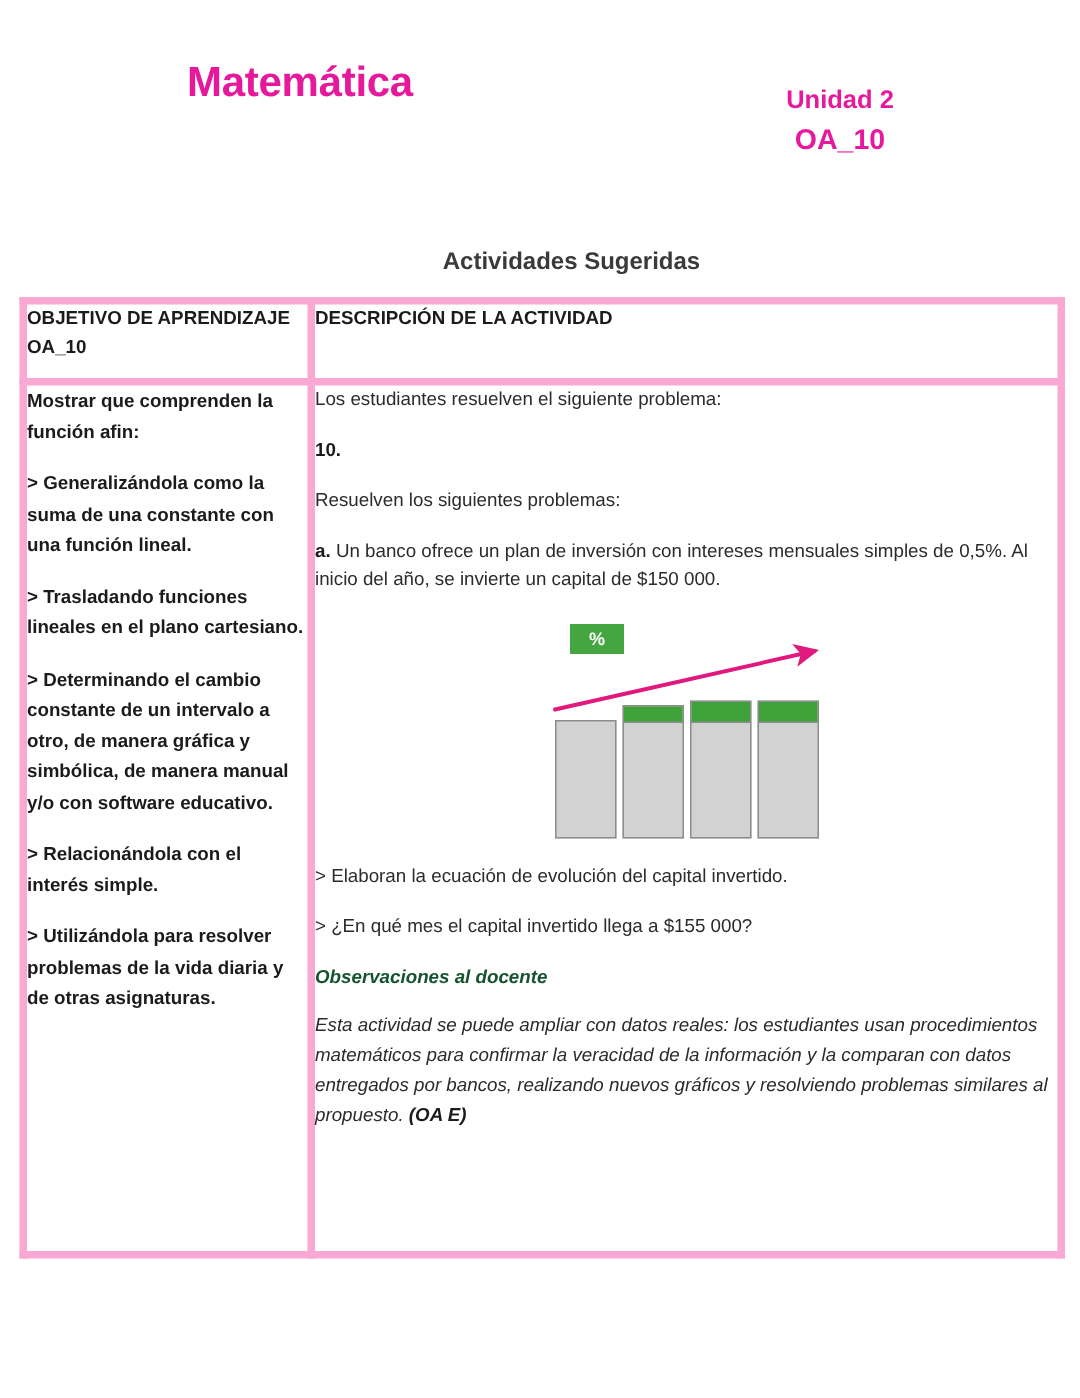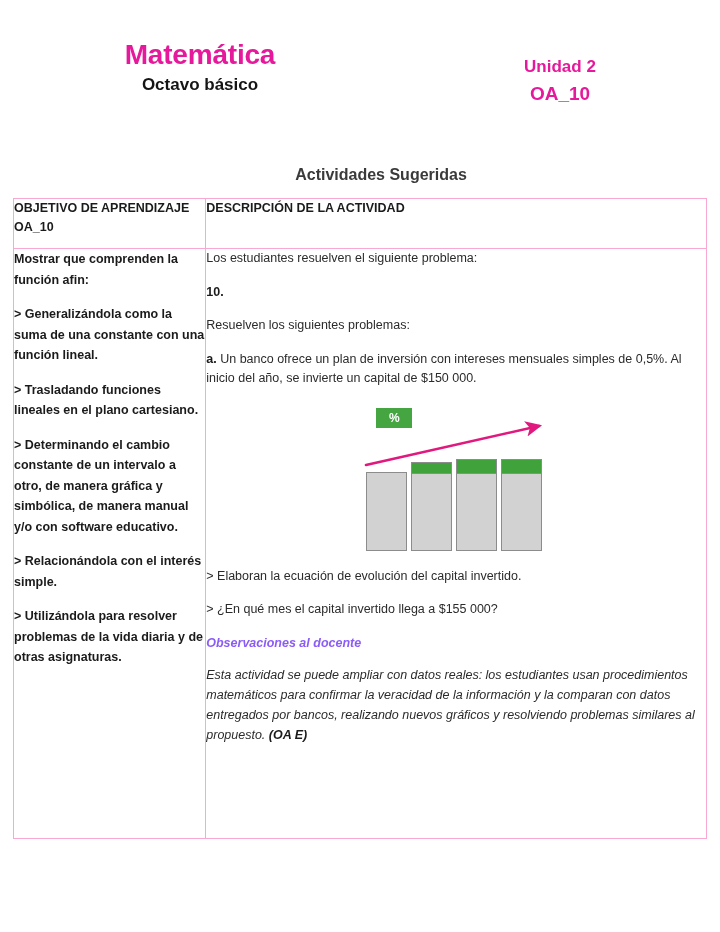--- a/index.html
+++ b/index.html
@@ -90,21 +90,21 @@
   .activity-table {
     position: absolute;
     left: 13px;
     top: 198px;
     width: 694px;
     height: 641px;
     border-collapse: collapse;
     table-layout: fixed;
   }
   .activity-table td {
-    border: 1px solid #f9a8d4;
+    border: 5px solid #f9a8d4;
     vertical-align: top;
     padding: 0;
   }
   .col-objective { width: 192px; }
   .col-description { width: 500px; }
 
   .th-cell {
     height: 49px;
     padding: 7px 9px 0 9px;
     font-size: 12.5px;
@@ -134,21 +134,21 @@
   }
   .body-cell-right p {
     margin: 0 0 16px 0;
   }
   .body-cell-right p.tight { margin-bottom: 14px; }
   .body-cell-right b { font-weight: bold; color: #1b1b1b; }
 
   .obs-heading {
     font-weight: bold;
     font-style: italic;
-    color: #8b5cf6;
+    color: #14532d;
     margin: 0 0 12px 0 !important;
   }
   .obs-text {
     font-style: italic;
     color: #2b2b2b;
     line-height: 20px;
     margin: 0 !important;
   }
   .obs-text b {
     font-weight: bold;
@@ -213,21 +213,20 @@
   }
 </style>
 </head>
 <body>
 
 <div class="page">
 
   <div class="doc-header">
     <div class="header-left">
       <div class="subject-title">Matemática</div>
-      <div class="subject-level">Octavo básico</div>
     </div>
     <div class="header-right">
       <div class="unit-line">Unidad 2</div>
       <div class="oa-line">OA_10</div>
     </div>
   </div>
 
   <div class="section-title">Actividades Sugeridas</div>
 
   <table class="activity-table">

